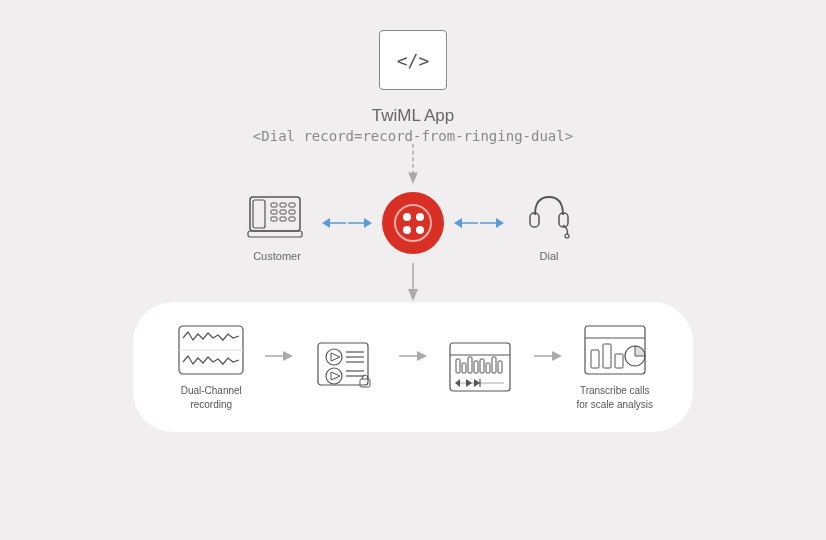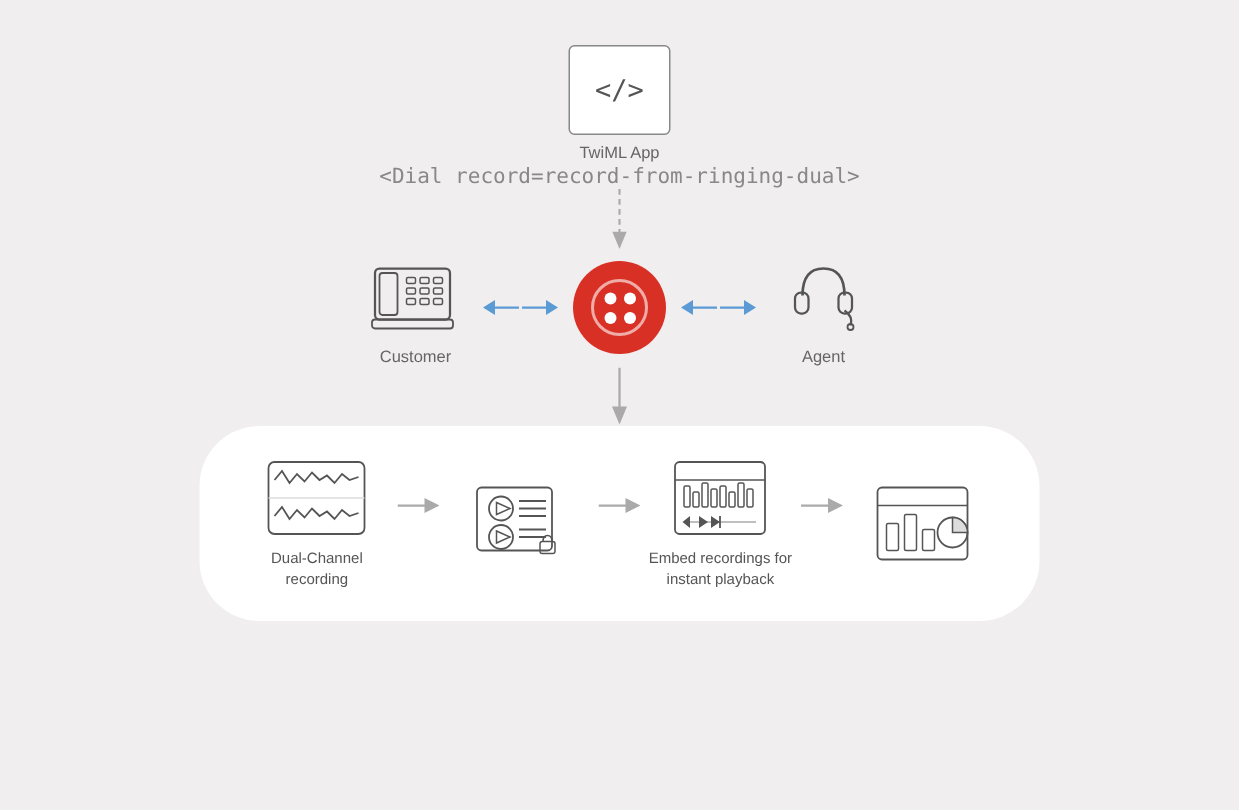--- a/index.html
+++ b/index.html
@@ -42,23 +42,23 @@
       background: white;
     }
 
     .twiml-box-inner {
       font-size: 18px;
       color: #555;
       font-family: monospace;
     }
 
     .twiml-label {
-      font-size: 11px;
+      font-size: 17px;
       color: #666;
-      margin-top: 6px;
+      margin-top: 16px;
       text-align: center;
     }
 
     .twiml-code {
       font-size: 14px;
       color: #888;
       font-family: monospace;
       margin-top: 2px;
     }
 
@@ -284,21 +284,21 @@
           <path d="M 18 28 Q 18 10 32 10 Q 46 10 46 28" stroke="#555" stroke-width="1.8" fill="none"></path>
 
           <rect x="13" y="26" width="9" height="14" rx="4" stroke="#555" stroke-width="1.5" fill="none"></rect>
 
           <rect x="42" y="26" width="9" height="14" rx="4" stroke="#555" stroke-width="1.5" fill="none"></rect>
 
           <path d="M 46 38 Q 52 42 50 48" stroke="#555" stroke-width="1.5" fill="none"></path>
           <circle cx="50" cy="49" r="2" stroke="#555" stroke-width="1.2" fill="none"></circle>
         </svg>
       </div>
-      <div class="entity-label">Agent</div>
+      <div class="entity-label">Dial</div>
     </div>
 
   </div>
 
   <div class="arrow-down-solid">
     <svg width="14" height="38" viewBox="0 0 14 38">
       <line x1="7" y1="0" x2="7" y2="28" stroke="#aaa" stroke-width="1.5"></line>
       <polygon points="7,38 2,26 12,26" fill="#aaa"></polygon>
     </svg>
   </div>
@@ -379,21 +379,20 @@
           <line x1="10" y1="42" x2="58" y2="42" stroke="#aaa" stroke-width="1"></line>
 
           <polygon points="14,38 14,46 9,42" fill="#555"></polygon>
 
           <polygon points="20,38 20,46 26,42" fill="#555"></polygon>
 
           <polygon points="28,38 34,42 28,46" fill="#555"></polygon>
           <line x1="34" y1="38" x2="34" y2="46" stroke="#555" stroke-width="1.2"></line>
         </svg>
       </div>
-      <div class="step-label">Embed recordings for<br>instant playback</div>
     </div>
 
     <div class="step-arrow">
       <svg width="28" height="16" viewBox="0 0 28 16">
         <line x1="0" y1="8" x2="20" y2="8" stroke="#aaa" stroke-width="1.5"></line>
         <polygon points="28,8 18,3 18,13" fill="#aaa"></polygon>
       </svg>
     </div>
 
     <div class="step-block">
@@ -404,17 +403,18 @@
           <line x1="4" y1="14" x2="64" y2="14" stroke="#555" stroke-width="1"></line>
 
           <rect x="10" y="26" width="8" height="18" rx="1" stroke="#555" stroke-width="1" fill="none"></rect>
           <rect x="22" y="20" width="8" height="24" rx="1" stroke="#555" stroke-width="1" fill="none"></rect>
           <rect x="34" y="30" width="8" height="14" rx="1" stroke="#555" stroke-width="1" fill="none"></rect>
 
           <circle cx="54" cy="32" r="10" stroke="#555" stroke-width="1.2" fill="none"></circle>
           <path d="M 54 32 L 64 32 A 10 10 0 0 0 54 22 Z" stroke="#555" stroke-width="1" fill="#ddd"></path>
         </svg>
       </div>
+      <div class="step-label">Transcribe calls<br>for scale analysis</div>
     </div>
 
   </div>
 
 </div>
 
 </body></html>

